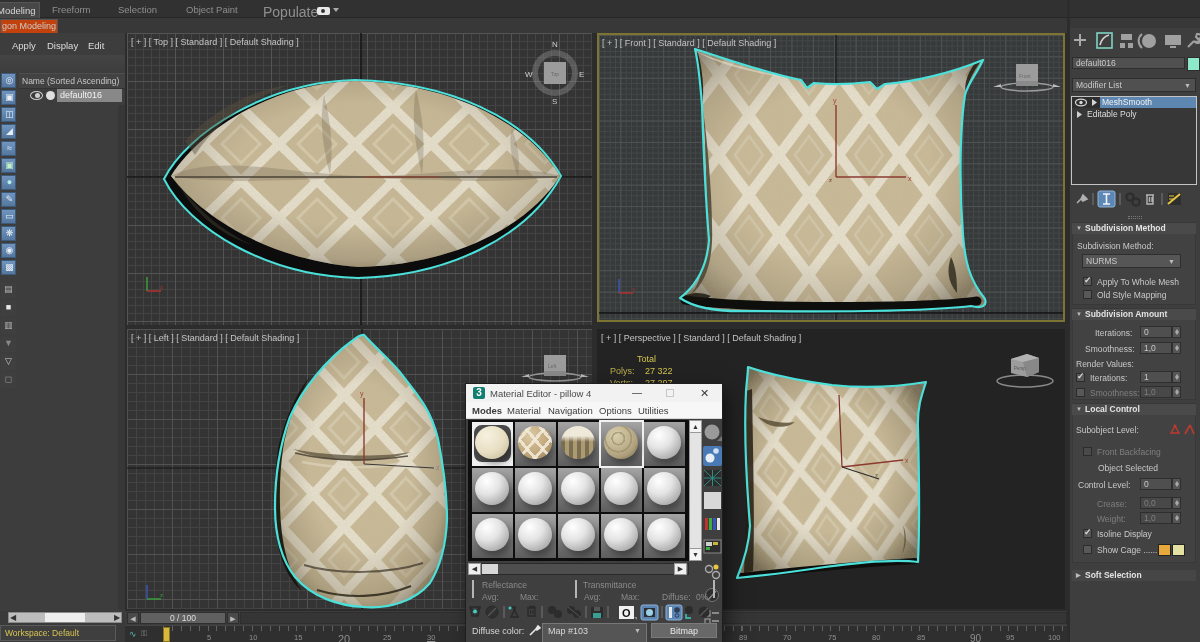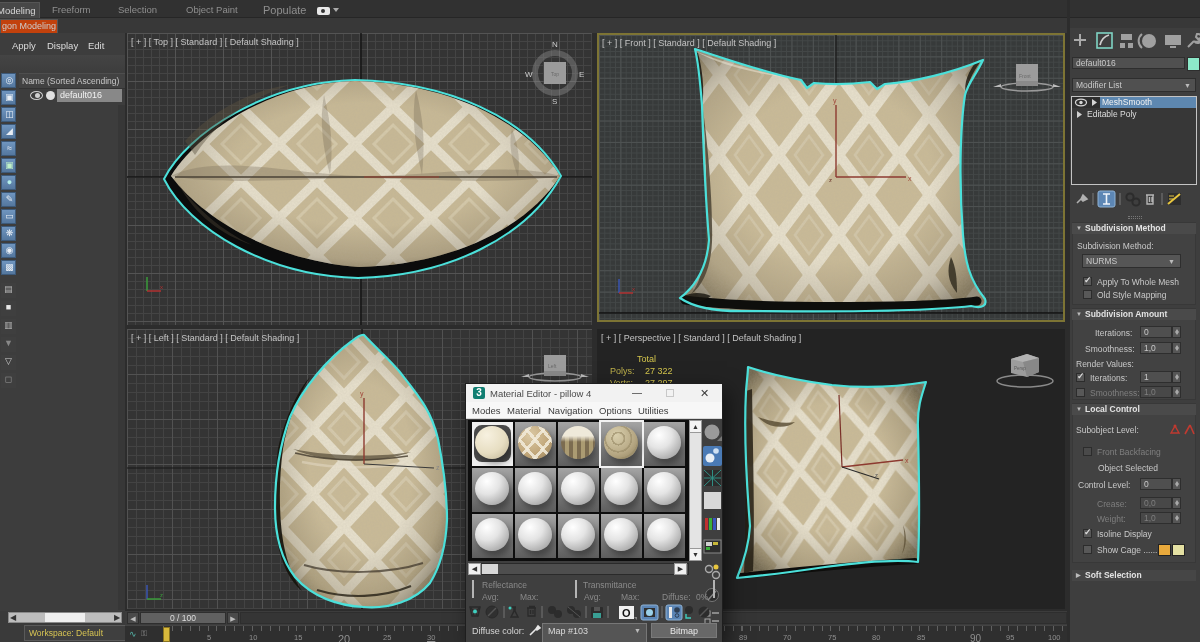--- a/index.html
+++ b/index.html
@@ -23,21 +23,21 @@
 </style></head>
 <body>
 <div id="app">
 
 <div class="abs" style="left:0;top:0;width:1200px;height:18px;background:#313131;border-bottom:1px solid #262626;"></div>
 <div class="abs" style="left:0;top:18px;width:1200px;height:15px;background:#383838;"></div>
 <div class="abs" style="left:-6px;top:2px;width:46px;height:16px;background:#474747;border:1px solid #555;border-bottom:none;color:#d6d6d6;font-size:9.5px;line-height:16px;white-space:nowrap;"><span style="margin-left:2px;">Modeling</span></div>
 <div class="abs" style="left:52px;top:4px;color:#8f8f8f;font-size:9.5px;">Freeform</div>
 <div class="abs" style="left:118px;top:4px;color:#8f8f8f;font-size:9.5px;">Selection</div>
 <div class="abs" style="left:186px;top:4px;color:#8f8f8f;font-size:9.5px;">Object Paint</div>
-<div class="abs" style="left:263px;top:4px;color:#8f8f8f;font-size:11px;">Populate</div>
+<div class="abs" style="left:263px;top:4px;color:#8f8f8f;font-size:14px;">Populate</div>
 <div class="abs" style="left:317px;top:7px;width:13px;height:8px;background:#e8e8e8;border-radius:2px;"></div>
 <div class="abs" style="left:321px;top:9px;width:4px;height:4px;background:#333;border-radius:50%;"></div>
 <div class="abs" style="left:333px;top:8px;width:0;height:0;border-left:3px solid transparent;border-right:3px solid transparent;border-top:4px solid #aaa;"></div>
 <div class="abs" style="left:0;top:19px;width:58px;height:14px;background:#c2410c;border:1px solid #565656;border-bottom:none;color:#cccccc;font-size:9px;line-height:13px;padding-left:1px;white-space:nowrap;overflow:hidden;">gon Modeling</div>
 
 <div class="abs" style="left:0;top:33px;width:125px;height:578px;background:#3d3d3d;"></div>
 <div class="abs" style="left:12px;top:40px;color:#dcdcdc;font-size:9.5px;">Apply</div>
 <div class="abs" style="left:47px;top:40px;color:#dcdcdc;font-size:9.5px;">Display</div>
 <div class="abs" style="left:88px;top:40px;color:#dcdcdc;font-size:9.5px;">Edit</div>
 <div class="abs" style="left:0px;top:55px;width:125px;height:18px;background:linear-gradient(#444,#3d3d3d);"></div>
@@ -100,21 +100,21 @@
 <div class="abs" style="left:30px;top:91px;width:13px;height:9px;border:1.5px solid #d0d0d0;border-radius:50%;"></div>
 <div class="abs" style="left:35px;top:93px;width:5px;height:5px;background:#d0d0d0;border-radius:50%;"></div>
 <div class="abs" style="left:46px;top:91px;width:9px;height:9px;background:#e0e0e0;border-radius:50%;"></div>
 <div class="abs" style="left:57px;top:89px;width:65px;height:13px;background:#888888;color:#f2f2f2;font-size:9px;line-height:13px;padding-left:3px;">default016</div>
 <div class="abs" style="left:118px;top:105px;width:7px;height:505px;background:#373737;"></div>
 
 <div class="abs" style="left:8px;top:612px;width:114px;height:11px;background:#bdbdbd;border:1px solid #8a8a8a;"></div>
 <div class="abs" style="left:10px;top:614px;color:#333;font-size:8px;line-height:8px;">◀</div>
 <div class="abs" style="left:114px;top:614px;color:#333;font-size:8px;line-height:8px;">▶</div>
 <div class="abs" style="left:45px;top:613px;width:40px;height:9px;background:#efefef;"></div>
-<div class="abs" style="left:0px;top:625px;width:116px;height:16px;background:#3f3f3f;border:1px solid #5a5a5a;color:#d8c553;font-size:8.5px;line-height:14px;padding-left:4px;margin-left:24px;">Workspace: Default</div>
+<div class="abs" style="left:0px;top:625px;width:116px;height:16px;background:#3f3f3f;border:1px solid #5a5a5a;color:#d8c553;font-size:8.5px;line-height:14px;padding-left:4px;">Workspace: Default</div>
 
 <div class="abs" style="left:125px;top:33px;width:942px;height:578px;background:#2c2c2c;"></div>
 <div class="abs" style="left:127px;top:33px;width:465px;height:292px;background-color:#343434;background-image:linear-gradient(#545454 1px,transparent 1px),linear-gradient(90deg,#545454 1px,transparent 1px),linear-gradient(#444444 1px,transparent 1px),linear-gradient(90deg,#444444 1px,transparent 1px);background-size:48px 48px,48px 48px,8px 8px,8px 8px;">
 <svg width="465" height="292" style="position:absolute;left:0;top:0;">
 <defs>
 <pattern id="fabW" width="76" height="74" patternUnits="userSpaceOnUse">
 <rect width="76" height="74" fill="#c7b894"></rect>
 <path d="M38,0 L76,37 L38,74 L0,37 Z" fill="none" stroke="#e7e0cc" stroke-width="9"></path>
 <path d="M38,18 L57,37 L38,56 L19,37 Z" fill="none" stroke="#ddd3b8" stroke-width="3" opacity="0.6"></path>
 </pattern>
@@ -450,21 +450,21 @@
 <div class="rollhead" style="top:570px;background:#464646;">Soft Selection<span style="position:absolute;left:4px;top:0;color:#bbb;font-size:6px;">▶</span></div>
 
 <div class="abs" style="left:466px;top:384px;width:256px;height:258px;background:#3f3f3f;box-shadow:0 0 0 1px #1e1e1e,5px 7px 20px rgba(0,0,0,0.55);">
 <div class="abs" style="left:0;top:0;width:256px;height:18px;background:#f2f2f2;"></div>
 <div class="abs" style="left:7px;top:3px;width:12px;height:12px;background:#117e72;border-radius:2px;color:#fff;font-size:10px;font-weight:bold;text-align:center;line-height:12px;">3</div>
 <div class="abs" style="left:24px;top:4px;color:#4a4a4a;font-size:9.5px;">Material Editor - pillow 4</div>
 <div class="abs" style="left:166px;top:3px;color:#444;font-size:10px;">—</div>
 <div class="abs" style="left:200px;top:5px;width:8px;height:8px;border:1px solid #c8c8c8;"></div>
 <div class="abs" style="left:234px;top:3px;color:#3a3a3a;font-size:11px;">✕</div>
 <div class="abs" style="left:0;top:18px;width:256px;height:17px;background:#f7f7f7;border-bottom:1px solid #d8d8d8;"></div>
-<div class="abs" style="left:6px;top:21px;color:#3c3c3c;font-size:9.5px;">Modes</div>
+<div class="abs" style="left:6px;top:21px;color:#3c3c3c;font-size:9.5px;font-weight:bold;">Modes</div>
 <div class="abs" style="left:41px;top:21px;color:#3c3c3c;font-size:9.5px;">Material</div>
 <div class="abs" style="left:82px;top:21px;color:#3c3c3c;font-size:9.5px;">Navigation</div>
 <div class="abs" style="left:133px;top:21px;color:#3c3c3c;font-size:9.5px;">Options</div>
 <div class="abs" style="left:172px;top:21px;color:#3c3c3c;font-size:9.5px;">Utilities</div>
 
 <div class="abs" style="left:2px;top:36px;width:221px;height:141px;background:#0e0e0e;"></div>
 <div class="cell" style="left:6px;top:38px;background:#f0f0f0;">
         <div style="position:absolute;left:2px;top:3px;width:37px;height:37px;background:#4a4a4a;border-radius:8px;"></div>
         <div class="sph" style="background:radial-gradient(circle at 35% 28%,#f7f1e0,#e7dec2 55%,#bdb293 100%);"></div>
       </div>

